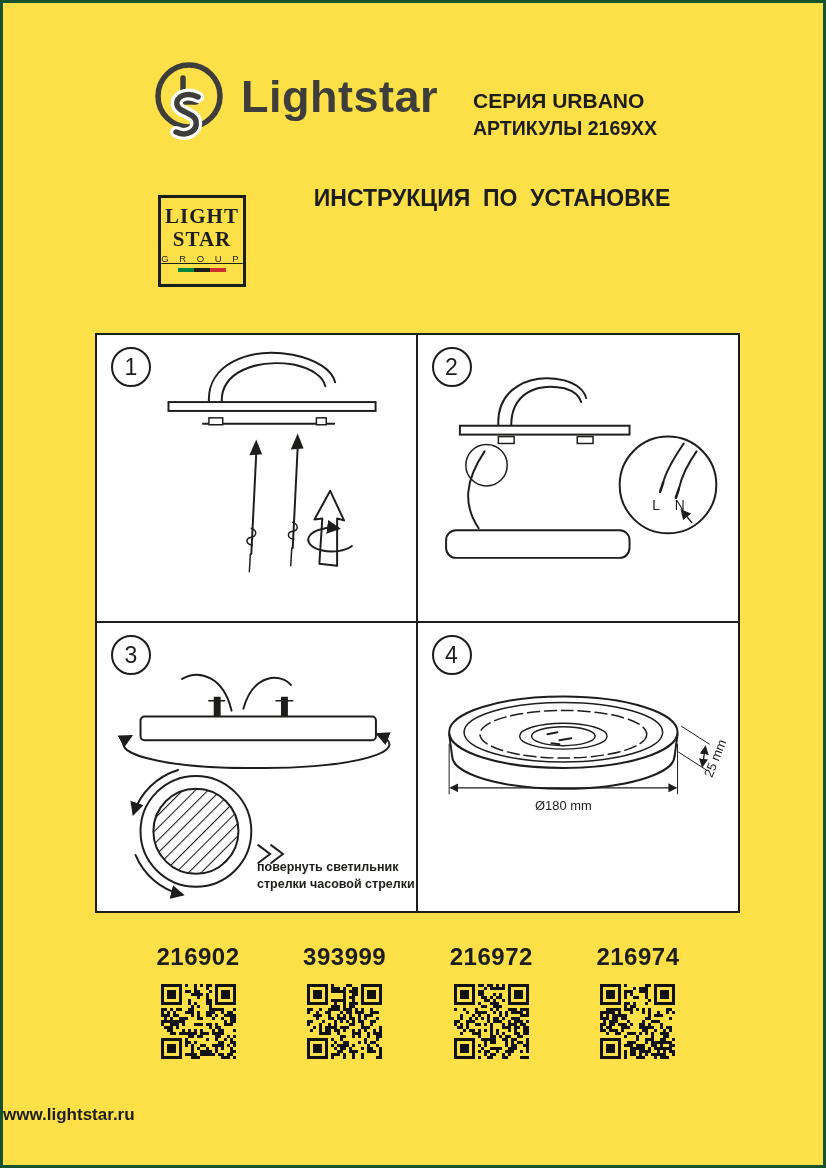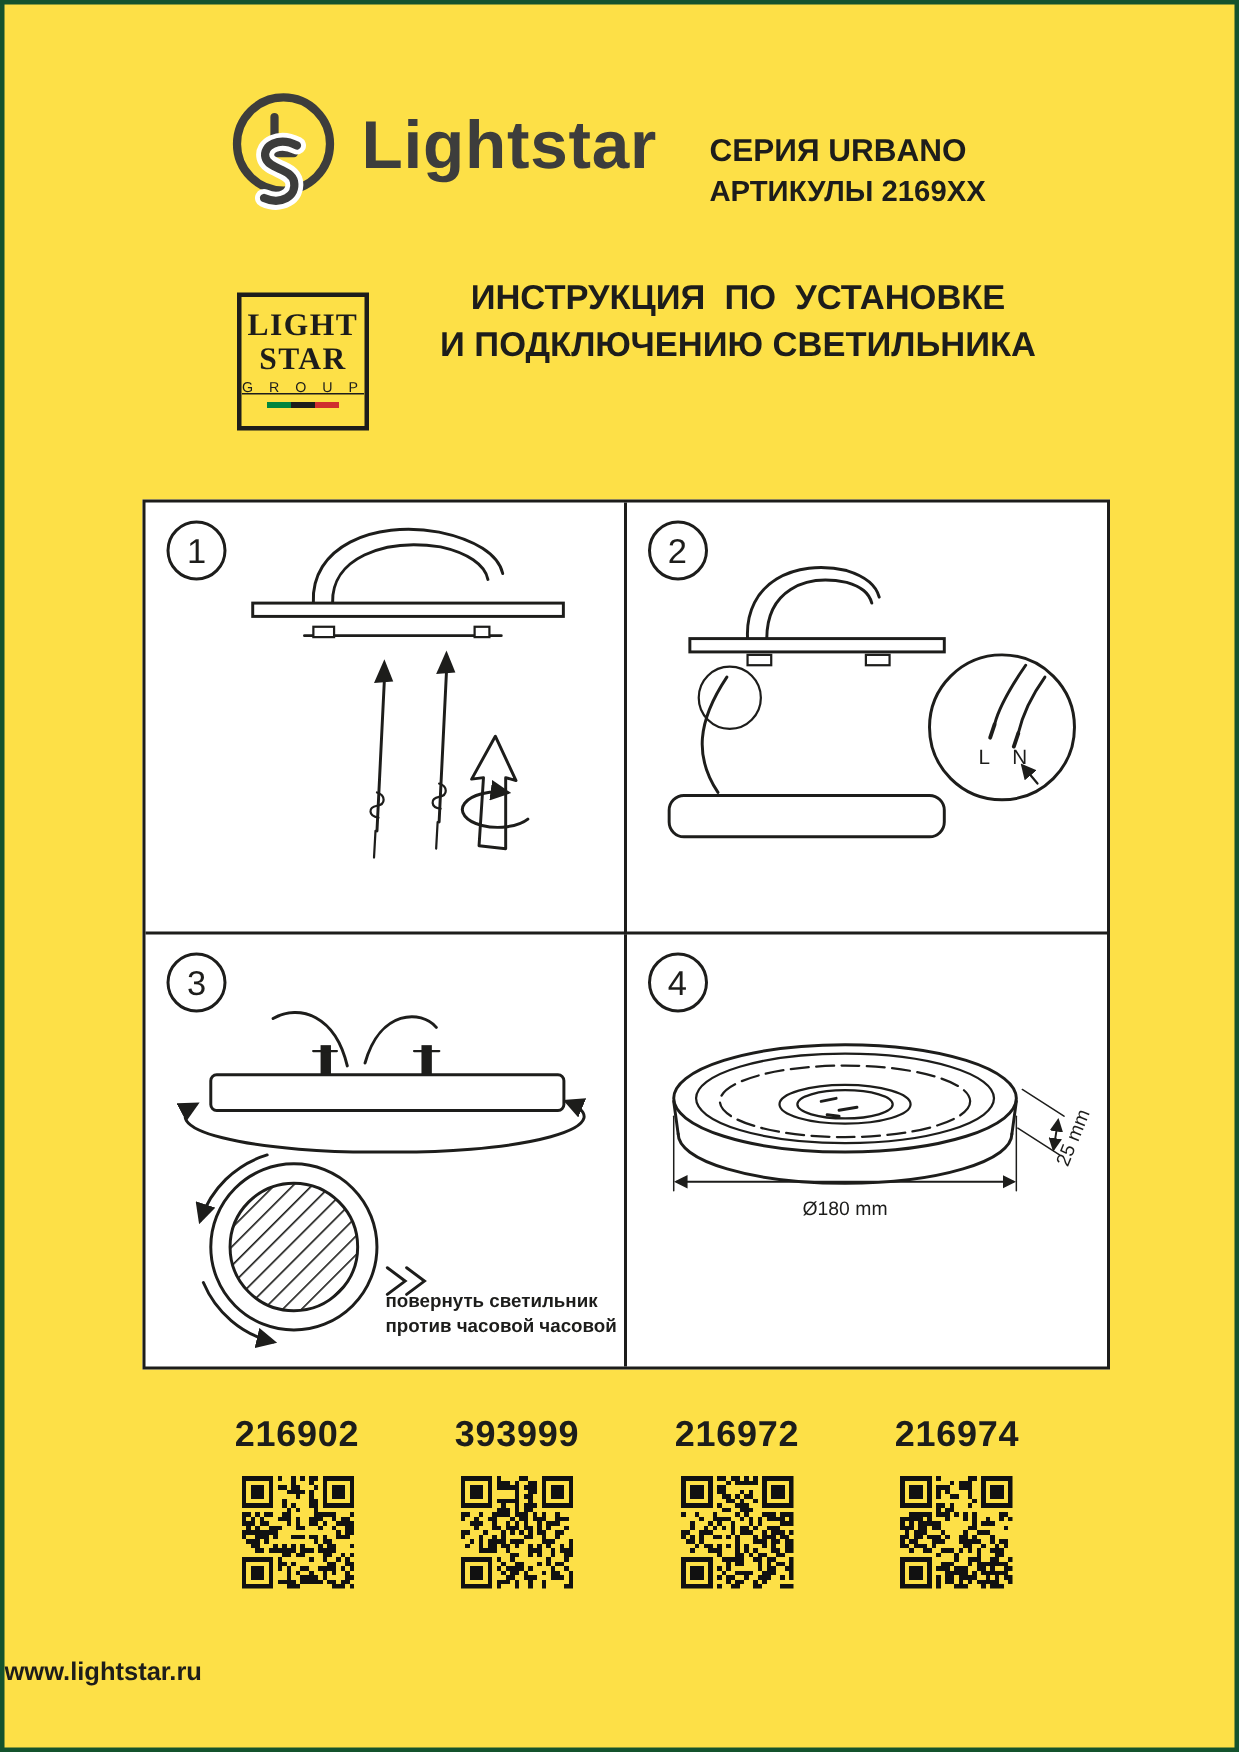--- a/index.html
+++ b/index.html
@@ -64,21 +64,20 @@
 
   <div class="group-logo">
     <div class="group-word">LIGHT</div>
     <div class="group-word">STAR</div>
     <div class="group-sub">G R O U P</div>
     <div class="flag-strip"></div>
   </div>
 
   <div class="doc-title">
     <div>ИНСТРУКЦИЯ  ПО  УСТАНОВКЕ</div>
-    <div>И ПОДКЛЮЧЕНИЮ СВЕТИЛЬНИКА</div>
   </div>
 
   <div class="grid">
 
     <div class="cell cell-1">
       <svg class="illus" viewBox="0 0 322 290">
         <defs>
           <marker id="ar1" viewBox="0 0 10 10" refX="8" refY="5" markerWidth="7" markerHeight="7" orient="auto-start-reverse">
             <path d="M0 0 L10 5 L0 10 z" fill="#1d1d1b"></path>
           </marker>
@@ -163,21 +162,21 @@
           <path d="M82 148 A68 68 0 0 0 37 192" marker-end="url(#ar3)"></path>
           <path d="M39 234 A68 68 0 0 0 86 274" marker-end="url(#ar3)"></path>
           <path d="M163 242 l12 -9 l-12 -9 M176 242 l12 -9 l-12 -9" stroke-width="2"></path>
         </g>
       </svg>
       <div class="step-badge">
         <span>3</span>
       </div>
       <div class="step3-note">
         <div>повернуть светильник</div>
-        <div>против часовой часовой</div>
+        <div>стрелки часовой стрелки</div>
       </div>
     </div>
 
     <div class="cell cell-4">
       <svg class="illus" viewBox="0 0 322 290">
         <defs>
           <marker id="ar4" viewBox="0 0 10 10" refX="8" refY="5" markerWidth="7" markerHeight="7" orient="auto-start-reverse">
             <path d="M0 0 L10 5 L0 10 z" fill="#1d1d1b"></path>
           </marker>
         </defs>

